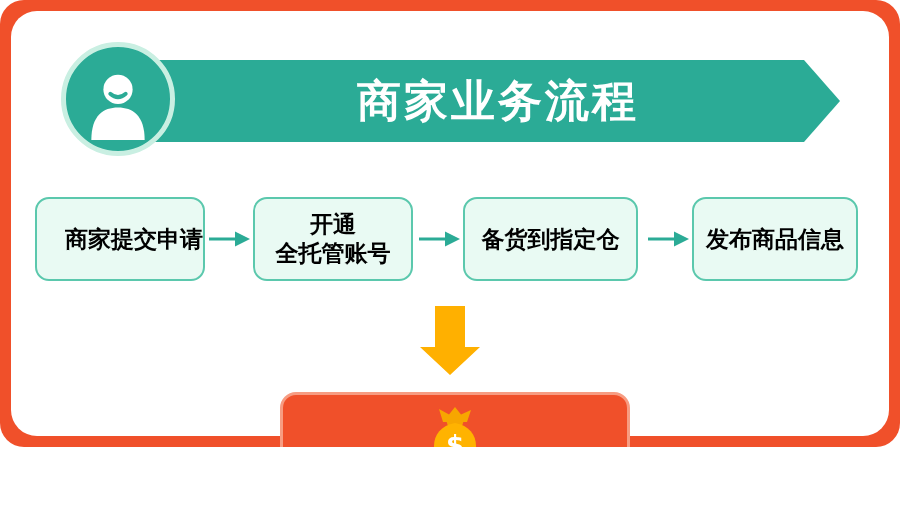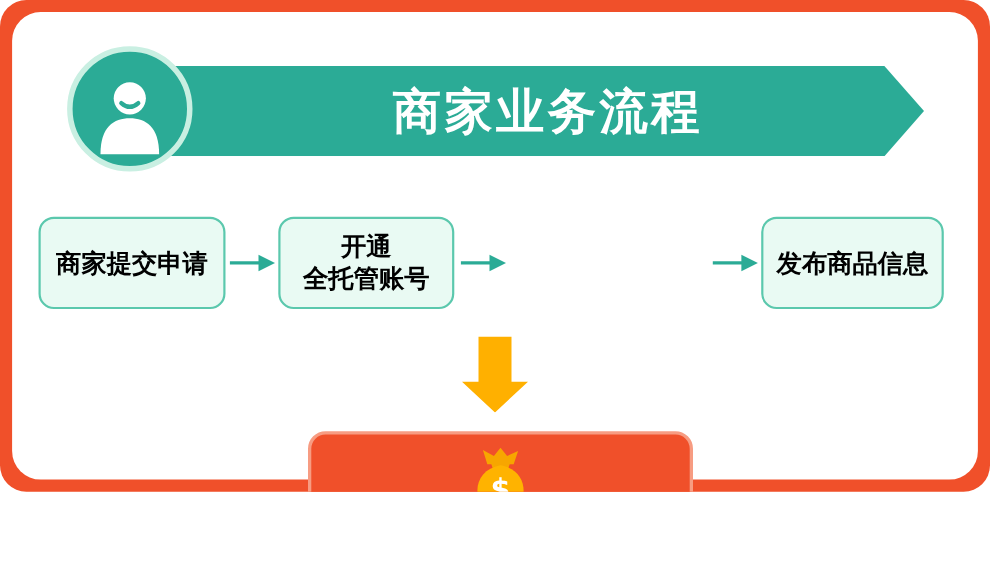--- a/index.html
+++ b/index.html
@@ -62,21 +62,21 @@
     display: flex; align-items: center; justify-content: center;
     text-align: center;
   }
   .step-label {
     font-size: 23px;
     font-weight: bold;
     color: #000000;
     line-height: 1.25;
     white-space: pre-line;
   }
-  .box-1 { left: 35px;  width: 170px; }
+  .box-1 { left: 35px;  width: 170px; justify-content: flex-end; }
   .box-2 { left: 253px; width: 160px; }
   .box-3 { left: 463px; width: 175px; }
   .box-4 { left: 692px; width: 166px; }
   .flow-arrow { position: absolute; top: 229px; width: 44px; height: 20px; }
   .fa-1 { left: 207px; }
   .fa-2 { left: 417px; }
   .fa-3 { left: 646px; }
   .flow-arrow line    { stroke: #2BAB96; stroke-width: 3; }
   .flow-arrow polygon { fill: #2BAB96; }
   
@@ -131,20 +131,23 @@
       <polygon points="28,2.5 43,10 28,17.5"></polygon>
   </svg>
   <div class="step-box box-2">
     <span class="step-label">开通
 全托管账号</span>
   </div>
   <svg class="flow-arrow fa-2" viewBox="0 0 44 20">
     <line x1="2" y1="10" x2="29" y2="10"></line>
       <polygon points="28,2.5 43,10 28,17.5"></polygon>
   </svg>
+  <div class="step-box box-3">
+    <span class="step-label">备货到指定仓</span>
+  </div>
   <svg class="flow-arrow fa-3" viewBox="0 0 44 20">
     <line x1="2" y1="10" x2="29" y2="10"></line>
       <polygon points="28,2.5 43,10 28,17.5"></polygon>
   </svg>
   <div class="step-box box-4">
     <span class="step-label">发布商品信息</span>
   </div>
 
   <svg class="down-arrow" viewBox="0 0 60 69">
     <polygon points="15,0 45,0 45,41 60,41 30,69 0,41 15,41" fill="#FFB000"></polygon>

